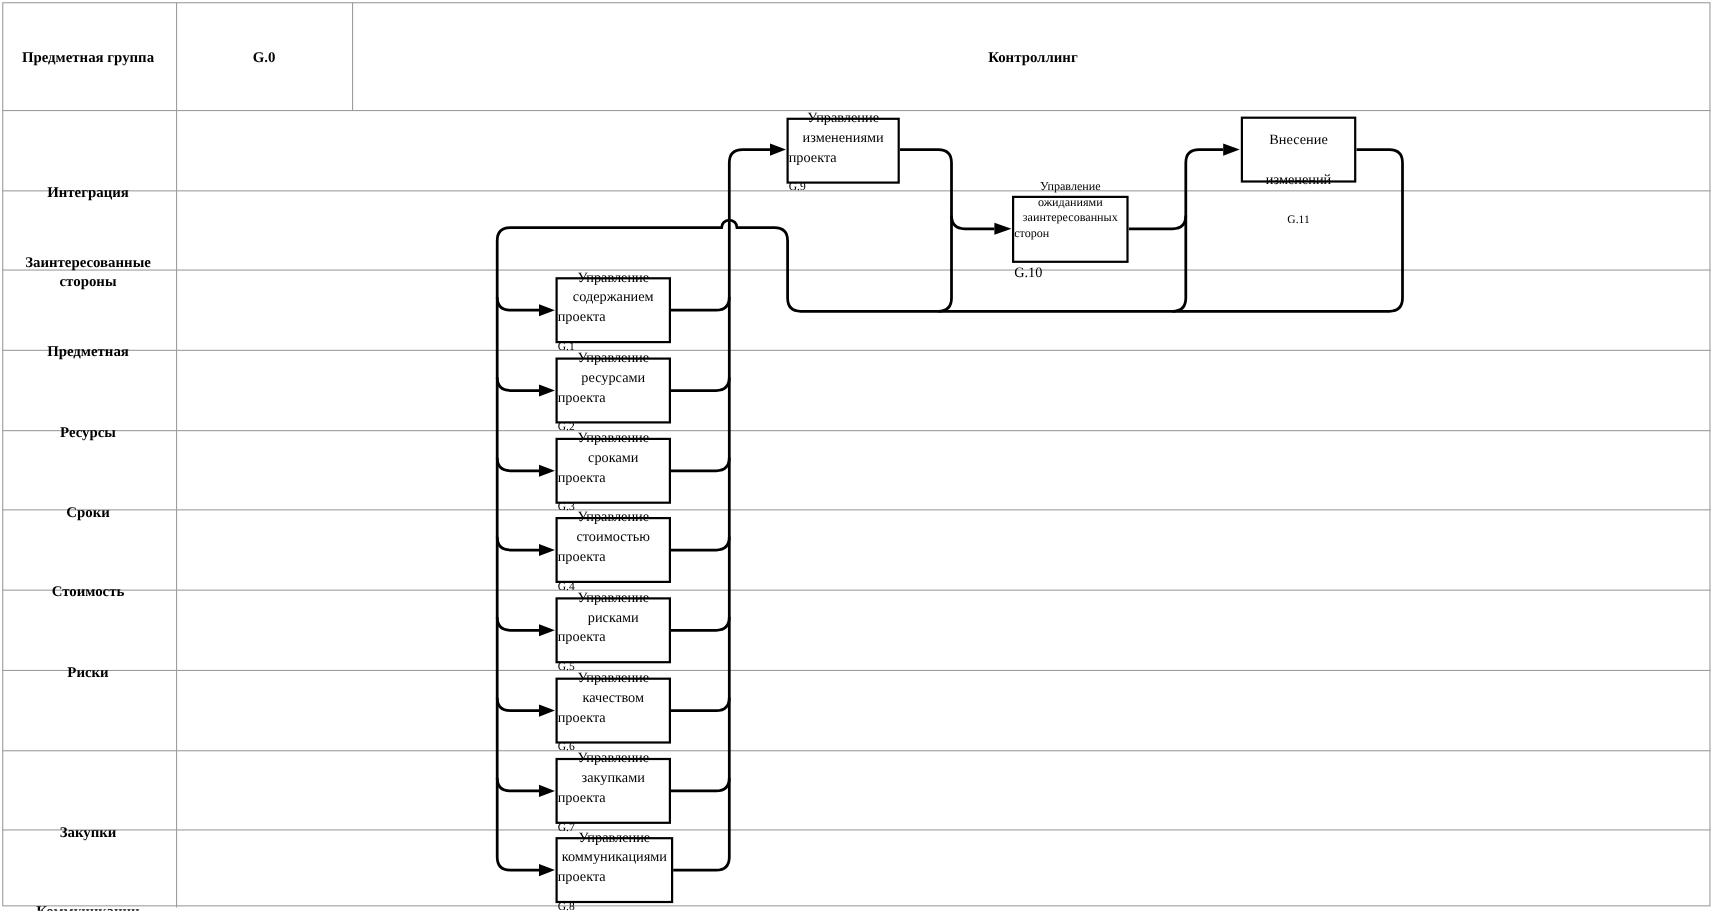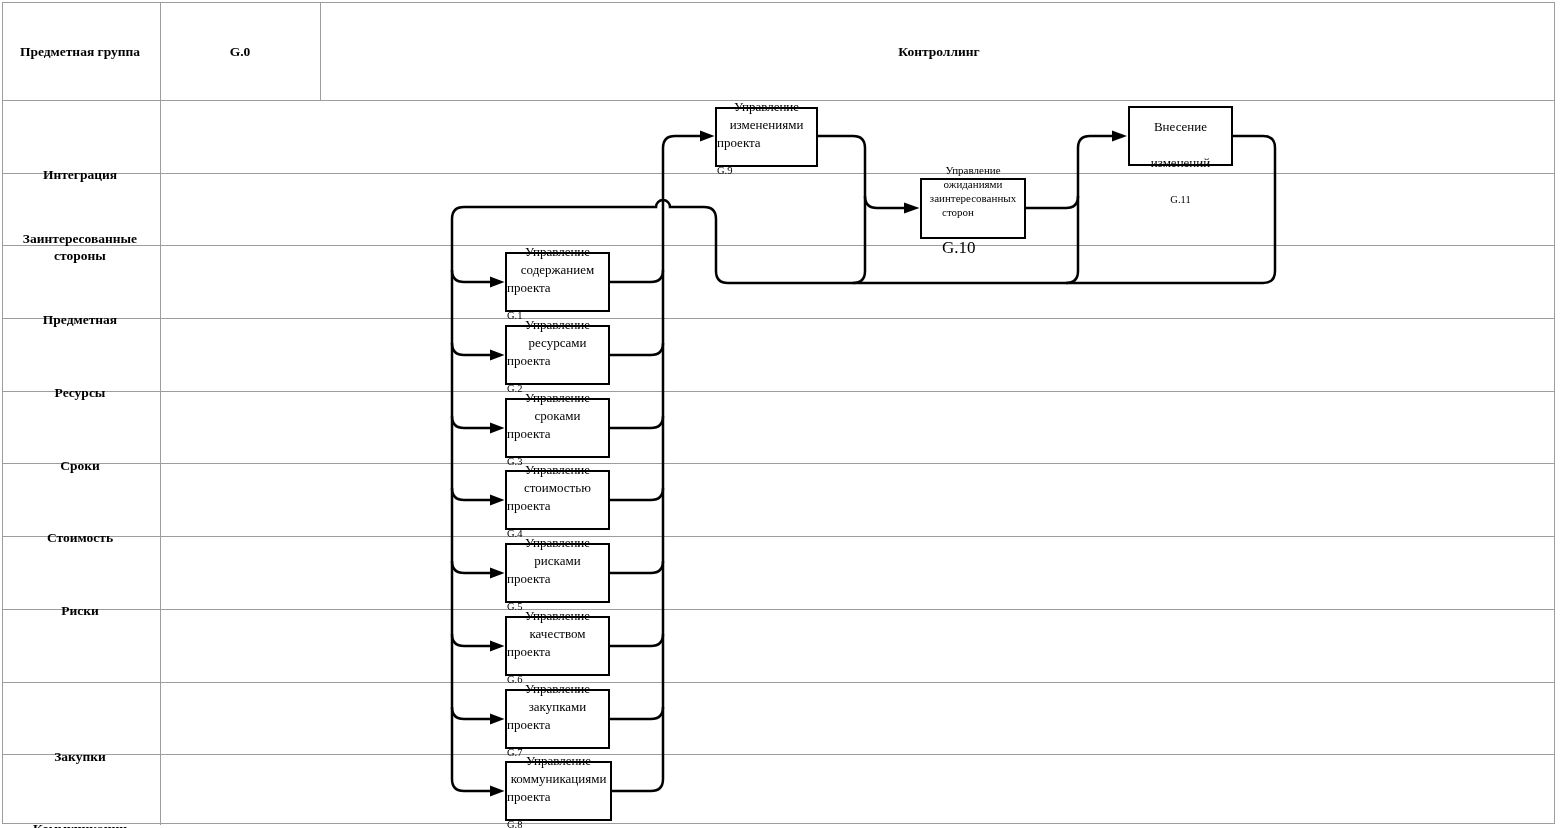--- a/index.html
+++ b/index.html
@@ -19,22 +19,22 @@
   svg.connectors path{stroke:#000;stroke-width:2.5;fill:none;}
   svg.connectors polygon{fill:#000;stroke:none;}
   .node{position:absolute;box-sizing:border-box;border:2.5px solid #000;background:#fff;
        display:flex;flex-direction:column;justify-content:center;font-size:13px;}
   .nl{width:100%;text-align:center;line-height:18px;white-space:nowrap;}
   .l3{display:flex;justify-content:flex-end;align-items:baseline;gap:7px;
        padding-right:5px;box-sizing:border-box;flex-direction:column;}
   .code{font-size:10.5px;display:inline-block;transform:translateY(3px);}
   .node-sm{font-size:11px;}
   .node-sm .nl{line-height:14px;}
-  .node-sm .l3{gap:21px;padding-right:0;margin-left:20px;}
-  .node-sm .code{font-size:17px;transform:translateY(1px);}
+  .node-sm .l3{gap:21px;padding-right:0;}
+  .node-sm .code{font-size:13px;transform:translateY(1px);}
   .node-g11{justify-content:flex-start;padding-top:9px;gap:17px;}
   .node-g11 .nl{line-height:19px;}
   .node-g11 .codeline{padding-right:8px;line-height:14px;}
 </style>
 </head>
 <body>
 
 <div class="stage">
 
   <div class="outer-border"></div>

